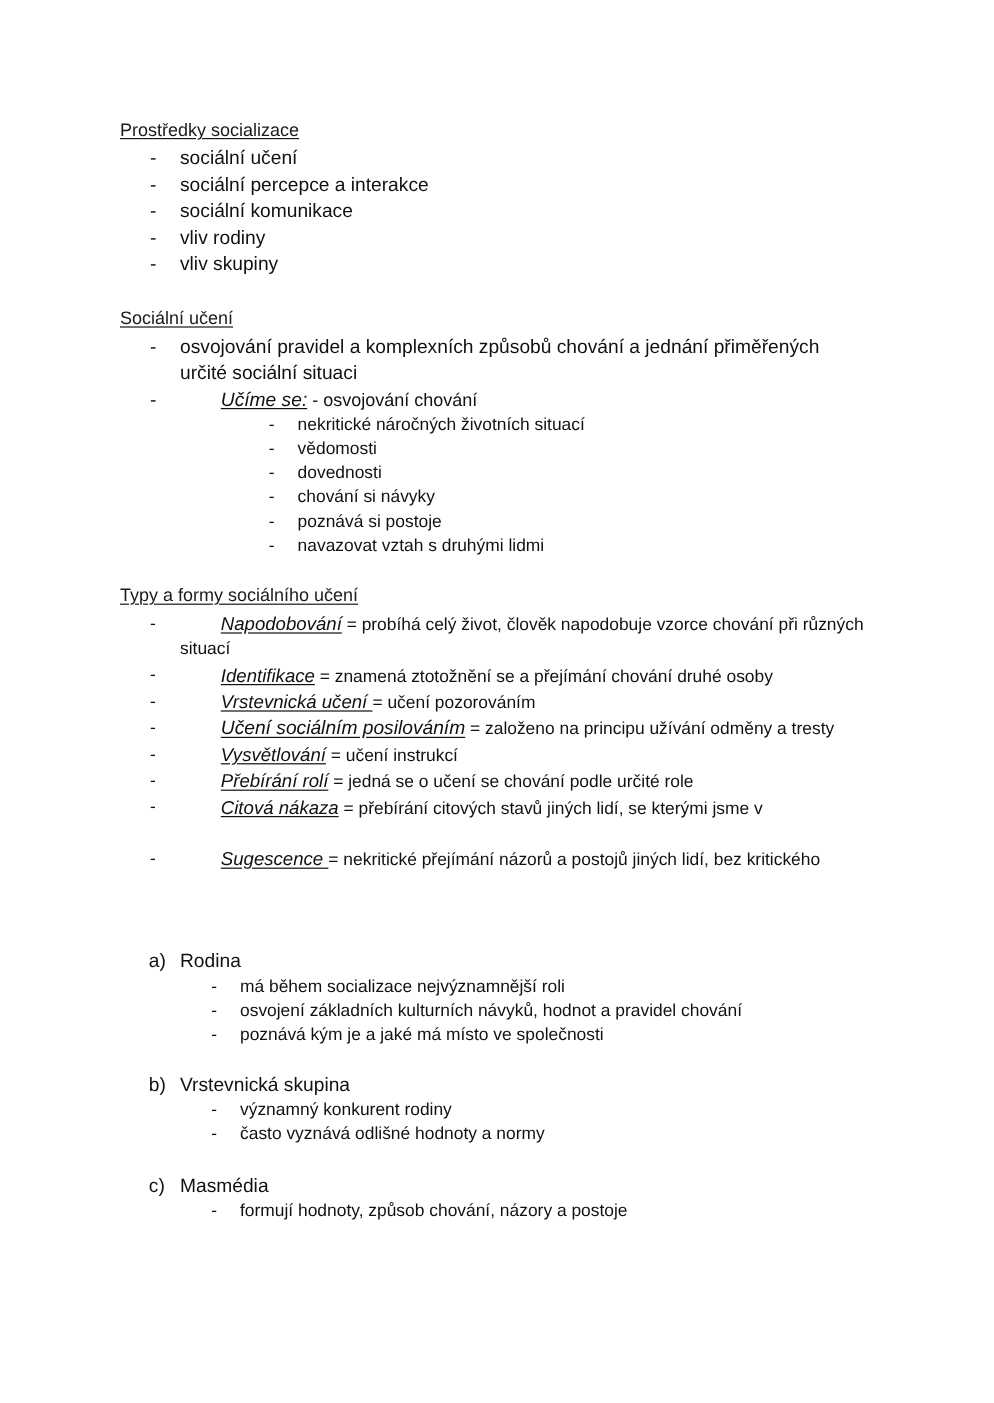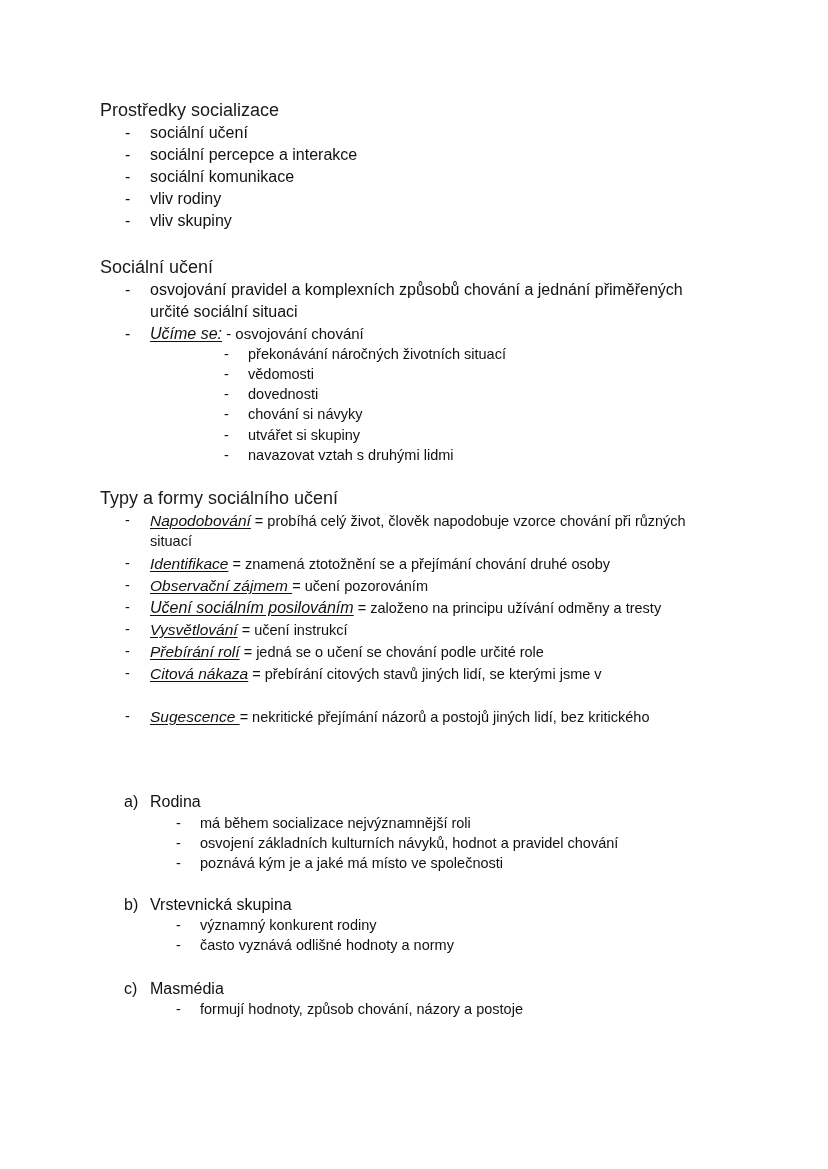--- a/index.html
+++ b/index.html
@@ -2,59 +2,59 @@
 <html><head>
 <meta charset="utf-8">
 <style>
   html, body { margin: 0; padding: 0; background: #ffffff; }
   body {
     width: 828px; height: 1169px; position: relative; overflow: hidden;
     font-family: "Liberation Sans", sans-serif; color: #111111;
   }
   .page { position: absolute; left: 0; top: 0; width: 828px; height: 1169px; }
   .heading {
-    position: absolute; left: 100px; font-size: 18px; 
+    position: absolute; left: 100px; font-size: 15px; text-decoration: underline;
     text-underline-offset: 2px; text-decoration-thickness: 1px; color: #1a1a1a;
     white-space: nowrap;
   }
   .row { position: absolute; white-space: nowrap; }
   .l1 { font-size: 16px; }
   .l2 { font-size: 14.5px; }
   .dash { position: absolute; }
-  .term { font-style: italic; text-decoration: underline; text-underline-offset: 2px; }
+  .term { font-style: italic; text-decoration: underline; text-underline-offset: 2px; margin-left: 34px; }
   .letter { position: absolute; font-size: 16px; }
 </style>
 </head>
 <body>
 
 <div class="page">
 
   <div class="heading" style="top:100px">Prostředky socializace</div>
   <div class="row l1" style="top:124px;left:150px"><span class="dash" style="left:-25px">-</span><span>sociální učení</span></div>
   <div class="row l1" style="top:146px;left:150px"><span class="dash" style="left:-25px">-</span><span>sociální percepce a interakce</span></div>
   <div class="row l1" style="top:168px;left:150px"><span class="dash" style="left:-25px">-</span><span>sociální komunikace</span></div>
   <div class="row l1" style="top:190px;left:150px"><span class="dash" style="left:-25px">-</span><span>vliv rodiny</span></div>
   <div class="row l1" style="top:212px;left:150px"><span class="dash" style="left:-25px">-</span><span>vliv skupiny</span></div>
 
   <div class="heading" style="top:257px">Sociální učení</div>
   <div class="row l1" style="top:281px;left:150px"><span class="dash" style="left:-25px">-</span><span>osvojování pravidel a komplexních způsobů chování a jednání přiměřených</span></div>
   <div class="row l1" style="top:303px;left:150px">určité sociální situaci</div>
   <div class="row" style="top:325px;left:150px;font-size:15px"><span class="dash" style="left:-25px;font-size:16px">-</span><span class="term" style="font-size:16px">Učíme se:</span><span> - osvojování chování</span></div>
-  <div class="row l2" style="top:346px;left:248px"><span class="dash" style="left:-24px">-</span><span>překonávání náročných životních situací</span></div>
+  <div class="row l2" style="top:346px;left:248px"><span class="dash" style="left:-24px">-</span><span>nekritické náročných životních situací</span></div>
   <div class="row l2" style="top:366px;left:248px"><span class="dash" style="left:-24px">-</span><span>vědomosti</span></div>
   <div class="row l2" style="top:386px;left:248px"><span class="dash" style="left:-24px">-</span><span>dovednosti</span></div>
   <div class="row l2" style="top:406px;left:248px"><span class="dash" style="left:-24px">-</span><span>chování si návyky</span></div>
-  <div class="row l2" style="top:427px;left:248px"><span class="dash" style="left:-24px">-</span><span>utvářet si skupiny</span></div>
+  <div class="row l2" style="top:427px;left:248px"><span class="dash" style="left:-24px">-</span><span>poznává si postoje</span></div>
   <div class="row l2" style="top:447px;left:248px"><span class="dash" style="left:-24px">-</span><span>navazovat vztah s druhými lidmi</span></div>
 
   <div class="heading" style="top:488px">Typy a formy sociálního učení</div>
   <div class="row l2" style="top:512px;left:150px"><span class="dash" style="left:-25px">-</span><span class="term" style="font-size:15.5px">Napodobování</span><span> = probíhá celý život, člověk napodobuje vzorce chování při různých</span></div>
   <div class="row l2" style="top:533px;left:150px">situací</div>
   <div class="row l2" style="top:555px;left:150px"><span class="dash" style="left:-25px">-</span><span class="term" style="font-size:15.5px">Identifikace</span><span> = znamená ztotožnění se a přejímání chování druhé osoby</span></div>
-  <div class="row l2" style="top:577px;left:150px"><span class="dash" style="left:-25px">-</span><span class="term" style="font-size:15.5px">Observační zájmem </span><span>= učení pozorováním</span></div>
+  <div class="row l2" style="top:577px;left:150px"><span class="dash" style="left:-25px">-</span><span class="term" style="font-size:15.5px">Vrstevnická učení </span><span>= učení pozorováním</span></div>
   <div class="row l2" style="top:599px;left:150px"><span class="dash" style="left:-25px">-</span><span class="term" style="font-size:16px">Učení sociálním posilováním</span><span> = založeno na principu užívání odměny a tresty</span></div>
   <div class="row l2" style="top:621px;left:150px"><span class="dash" style="left:-25px">-</span><span class="term" style="font-size:15.5px">Vysvětlování</span><span> = učení instrukcí</span></div>
   <div class="row l2" style="top:643px;left:150px"><span class="dash" style="left:-25px">-</span><span class="term" style="font-size:15.5px">Přebírání rolí</span><span> = jedná se o učení se chování podle určité role</span></div>
   <div class="row l2" style="top:665px;left:150px"><span class="dash" style="left:-25px">-</span><span class="term" style="font-size:15.5px">Citová nákaza</span><span> = přebírání citových stavů jiných lidí, se kterými jsme v</span></div>
   <div class="row l2" style="top:708px;left:150px"><span class="dash" style="left:-25px">-</span><span class="term" style="font-size:15.5px">Sugescence </span><span>= nekritické přejímání názorů a postojů jiných lidí, bez kritického</span></div>
 
 
   <div class="row l1" style="top:793px;left:150px"><span class="letter" style="left:-26px">a)</span><span>Rodina</span></div>
   <div class="row l2" style="top:815px;left:200px"><span class="dash" style="left:-24px">-</span><span>má během socializace nejvýznamnější roli</span></div>
   <div class="row l2" style="top:835px;left:200px"><span class="dash" style="left:-24px">-</span><span>osvojení základních kulturních návyků, hodnot a pravidel chování</span></div>

